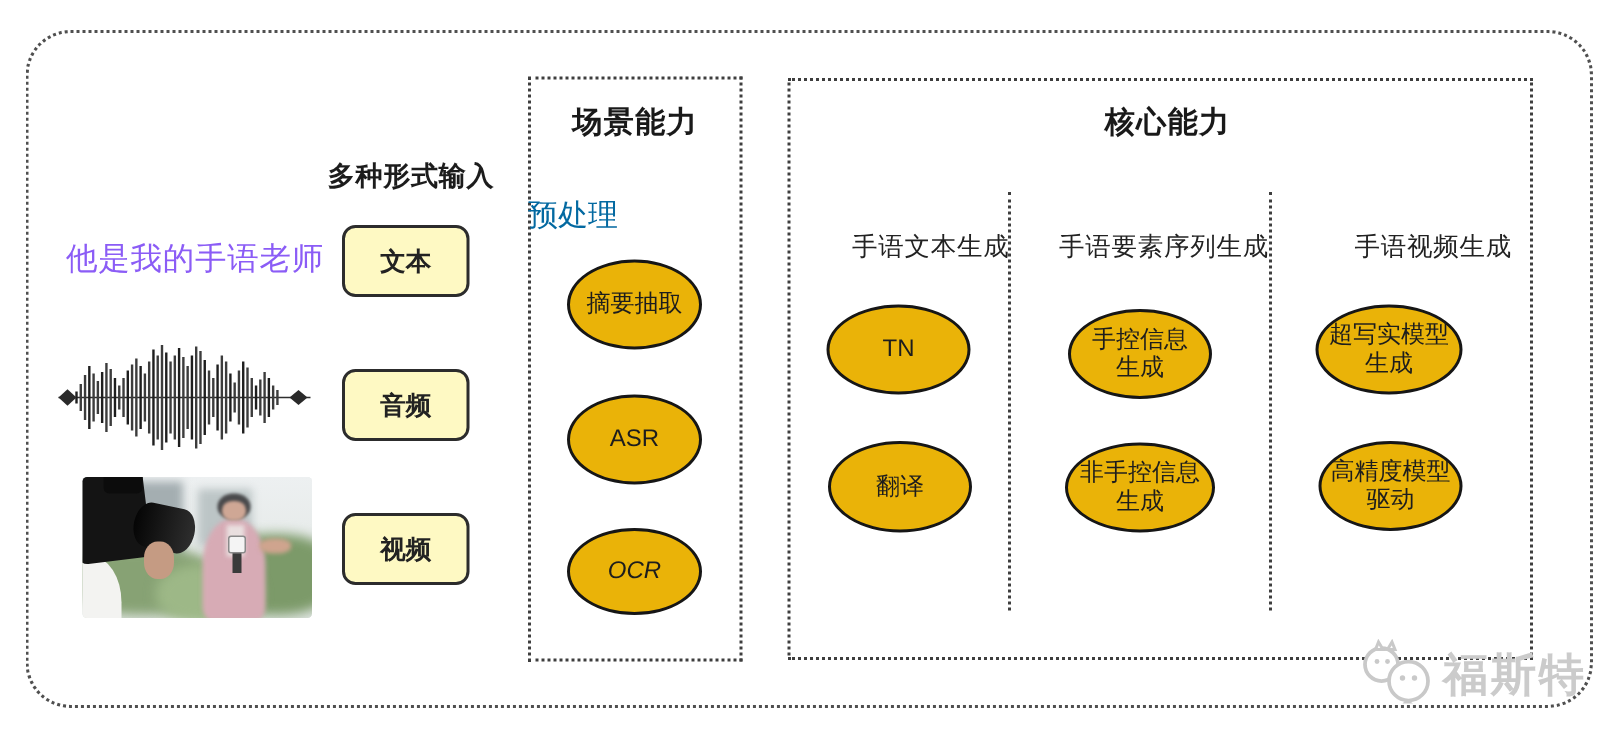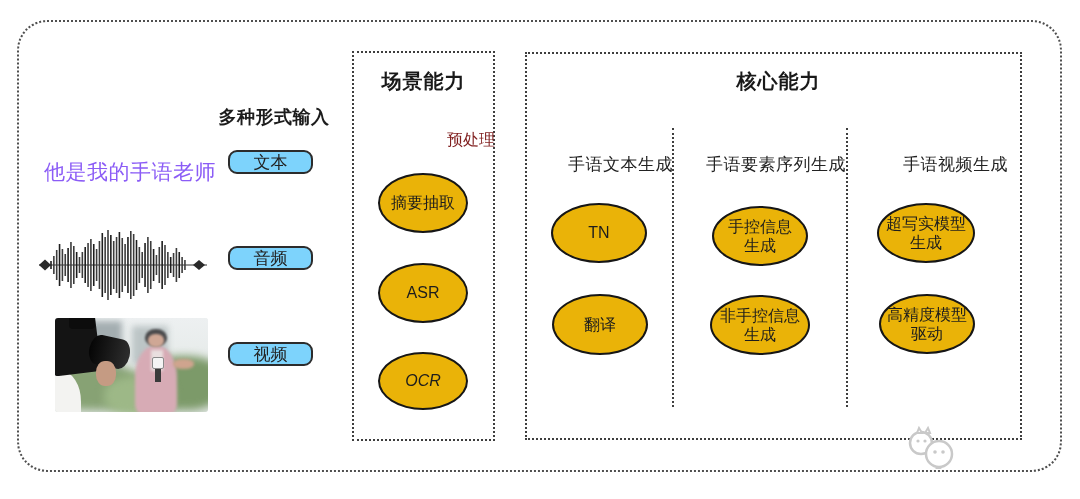--- a/index.html
+++ b/index.html
@@ -27,25 +27,25 @@
     left: 214px; top: 105px; width: 120px;
     font-size: 18px; font-weight: 700; color: #1c1c1c;
     letter-spacing: 0.5px; text-align: center;
   }
   .sample-sentence {
     left: 44px; top: 158px; width: 175px;
     font-size: 21px; font-weight: 400; color: #8b5cf6;
     letter-spacing: 0.5px; white-space: nowrap;
   }
   .type-box {
-    left: 228px; width: 85px; height: 24px;
+    left: 228px; width: 85px; height: 48px;
     border: 2px solid #2c2c2c; border-radius: 9px;
-    background: #7dd3fc;
+    background: #fef9c3;
     display: flex; align-items: center; justify-content: center;
-    font-size: 17px; font-weight: 400; color: #222;
+    font-size: 17px; font-weight: 700; color: #222;
   }
   .waveform { left: 37px; top: 226px; }
 
   
   .photo {
     left: 55px; top: 318px; width: 153px; height: 94px;
     border-radius: 3px; overflow: hidden; background: #e7ebea;
   }
   .photo div { position: absolute; }
   .p-sky   { inset: 0; background: linear-gradient(#edf0f1, #dfe5e1); }
@@ -72,21 +72,21 @@
   .scene-box { left: 352px; top: 51px; width: 143px; height: 390px; }
   .core-box  { left: 525px; top: 52px; width: 497px; height: 388px; }
   .panel-title {
     font-size: 20px; font-weight: 700; color: #191919;
     text-align: center; letter-spacing: 1px;
   }
   .scene-title { left: 352px; top: 68px; width: 143px; }
   .core-title  { left: 530px; top: 68px; width: 497px; }
   .stage-label {
     left: 352px; top: 130px; width: 143px;
-    font-size: 16px; font-weight: 500; text-align: right; color: #7f1d1d;
+    font-size: 20px; font-weight: 500; text-align: left; color: #0369a1;
   }
   .col-divider { width: 0; border-left: 2px dotted #3e3e3e; top: 128px; height: 279px; }
   .divider-1 { left: 672px; }
   .divider-2 { left: 846px; }
   .col-header {
     top: 153px; font-size: 17px; font-weight: 500; color: #222;
     text-align: right; letter-spacing: 0.5px;
   }
   .col-header.c1 { left: 527px; width: 146px; }
   .col-header.c2 { left: 674px; width: 172px; }
@@ -238,14 +238,15 @@
     <circle cx="16" cy="17" r="11" fill="#ffffff" stroke="#c9c9c9" stroke-width="2.5"></circle>
     <circle cx="13" cy="15" r="1.6" fill="#c9c9c9"></circle>
     <circle cx="20" cy="15" r="1.6" fill="#c9c9c9"></circle>
     <path d="M12 7 L14 2 L17 7 Z" fill="#ffffff" stroke="#c9c9c9" stroke-width="2"></path>
     <path d="M20 7 L23 2 L25 7 Z" fill="#ffffff" stroke="#c9c9c9" stroke-width="2"></path>
     <circle cx="34" cy="28" r="13" fill="#ffffff" stroke="#c9c9c9" stroke-width="2.5"></circle>
     <circle cx="30" cy="26" r="1.8" fill="#c9c9c9"></circle>
     <circle cx="38" cy="26" r="1.8" fill="#c9c9c9"></circle>
     <path d="M30 43 L33 40 L37 43 Z" fill="#c9c9c9"></path>
   </svg>
+  <div class="abs wm-text">福斯特</div>
 
 </div>
 
 </body></html>

